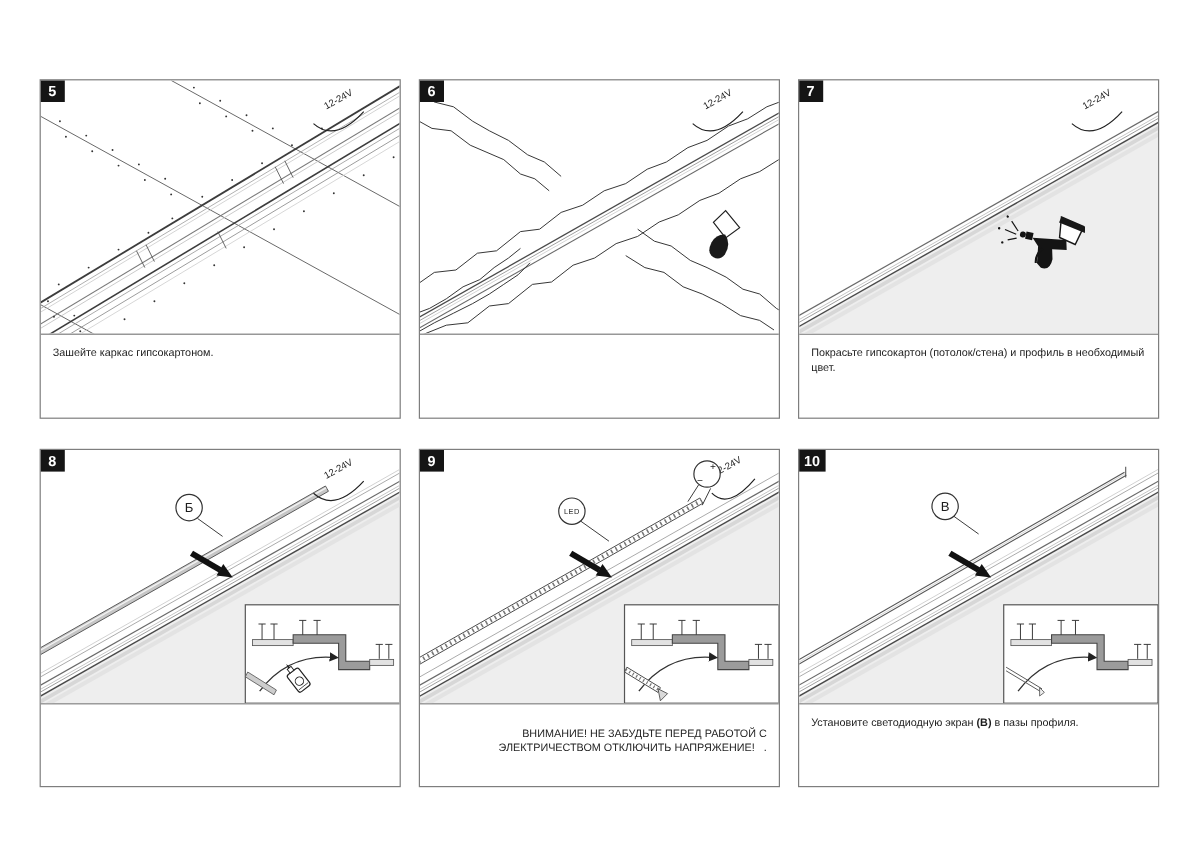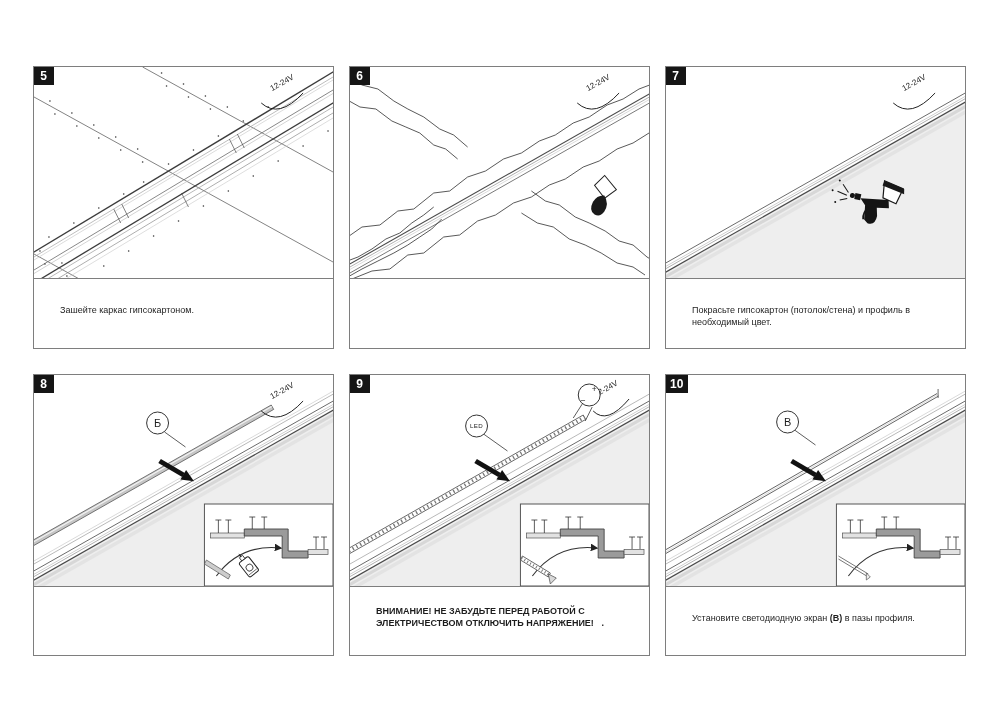--- a/index.html
+++ b/index.html
@@ -8,22 +8,22 @@
   .panel{position:absolute;box-sizing:border-box;width:301px;border:1px solid #7e7e7e;background:#fff;}
   .row1{height:283px;top:66px;}
   .row2{height:282px;top:374px;}
   .c1{left:33px;}.c2{left:349px;}.c3{left:665px;}
   .figure{position:relative;box-sizing:border-box;height:212px;border-bottom:1px solid #7e7e7e;overflow:hidden;}
   .figure svg{display:block;width:100%;height:100%;}
   .badge{position:absolute;top:-1px;left:-1px;min-width:11px;height:19px;padding:0 5px;
          background:#151515;color:#fff;font-size:12px;font-weight:bold;
          display:flex;align-items:center;justify-content:center;z-index:5;}
   .caption{padding:9px 10px 0 10px;font-size:9px;line-height:1.35;color:#1d1d1d;}
-  .caption p{margin:16px;}
-  .caption .warn{margin-top:9px;font-weight:bold;}
+  .caption p{margin:0;}
+  .caption .warn{margin-top:9px;font-weight:normal;text-align:right;}
   .caption b{font-weight:bold;}
   .cap9{max-width:264px;}
   text{font-family:"Liberation Sans",sans-serif;fill:#1d1d1d;}
   .vtxt{font-size:8px;}
   .ptxt{font-size:11px;}
   .ltxt{font-size:6.2px;letter-spacing:.4px;}
   .pol{font-size:8.5px;}
 </style>
 </head>
 <body>

